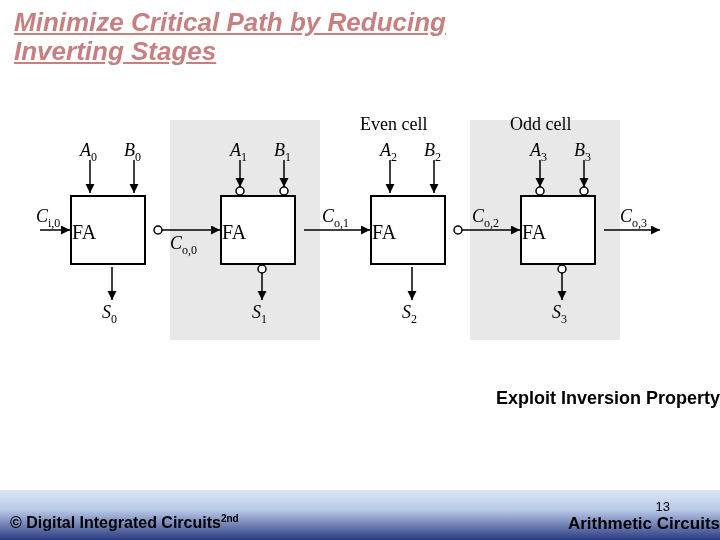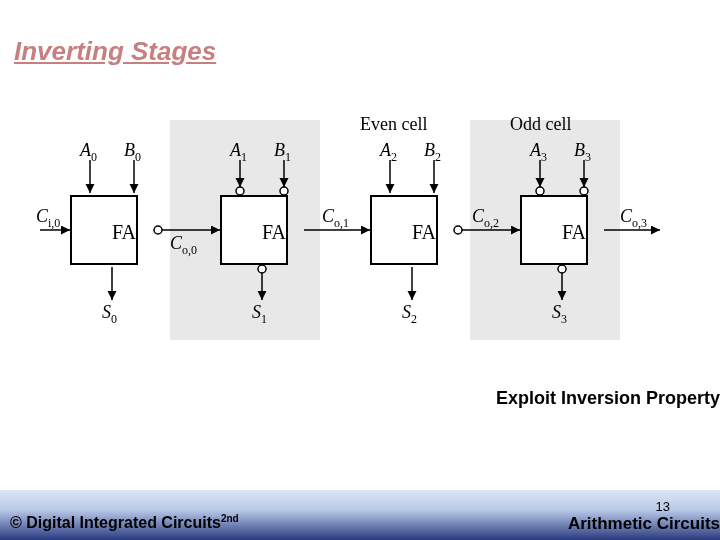--- a/index.html
+++ b/index.html
@@ -37,23 +37,23 @@
   .topcell-label {
     position: absolute;
     top: -6px;
     font-size: 18px;
     font-family: "Times New Roman", serif;
   }
   .fa-box {
     position: absolute;
     border: 2px solid #000;
     background: #fff;
-    width: 68px;
+    width: 76px;
     height: 70px;
-    text-align: right;
+    text-align: left;
     line-height: 70px;
     font-size: 20px;
     font-family: "Times New Roman", serif;
   }
   .sig {
     position: absolute;
     font-family: "Times New Roman", serif;
     font-style: italic;
     font-size: 18px;
   }
@@ -100,21 +100,21 @@
     position: absolute;
     right: 0px;
     bottom: 6px;
     font-size: 17px;
   }
 </style>
 </head>
 <body>
 
 <div class="title">
-  <br>
+  <span>Minimize Critical Path by Reducing</span><br>
   <span>Inverting Stages</span>
 </div>
 
 <div class="diagram">
 
   <div class="shade" style="left:130px;width:150px;"></div>
   <div class="shade" style="left:430px;width:150px;"></div>
 
   <div class="topcell-label" style="left:320px;">Even cell</div>
   <div class="topcell-label" style="left:470px;">Odd cell</div>

